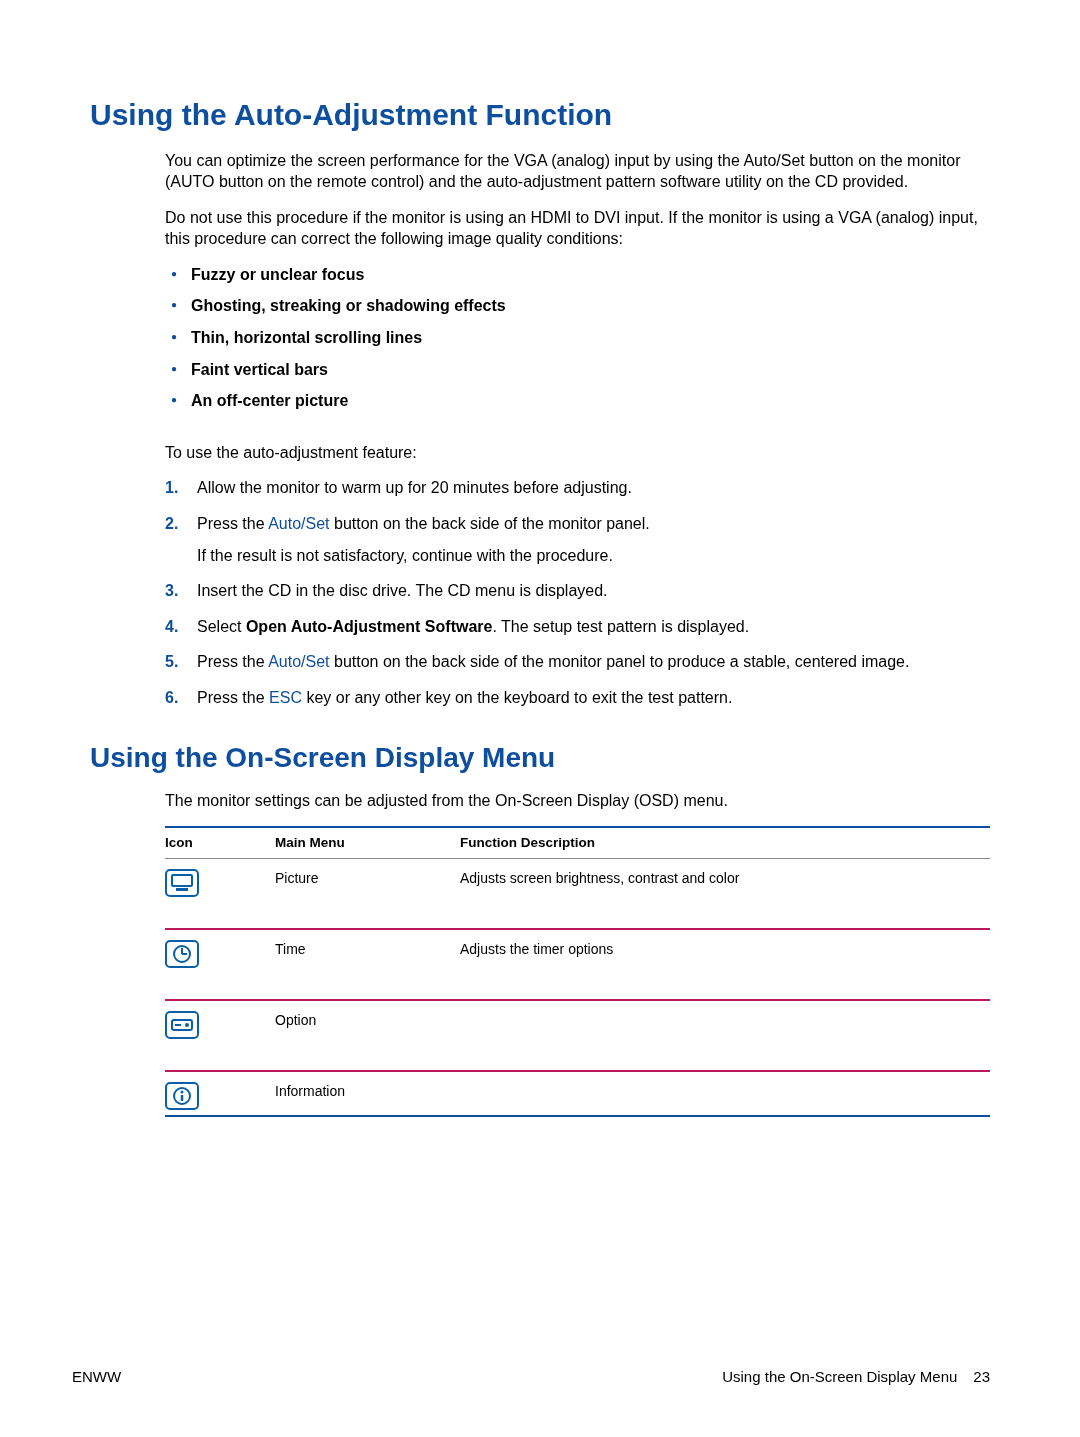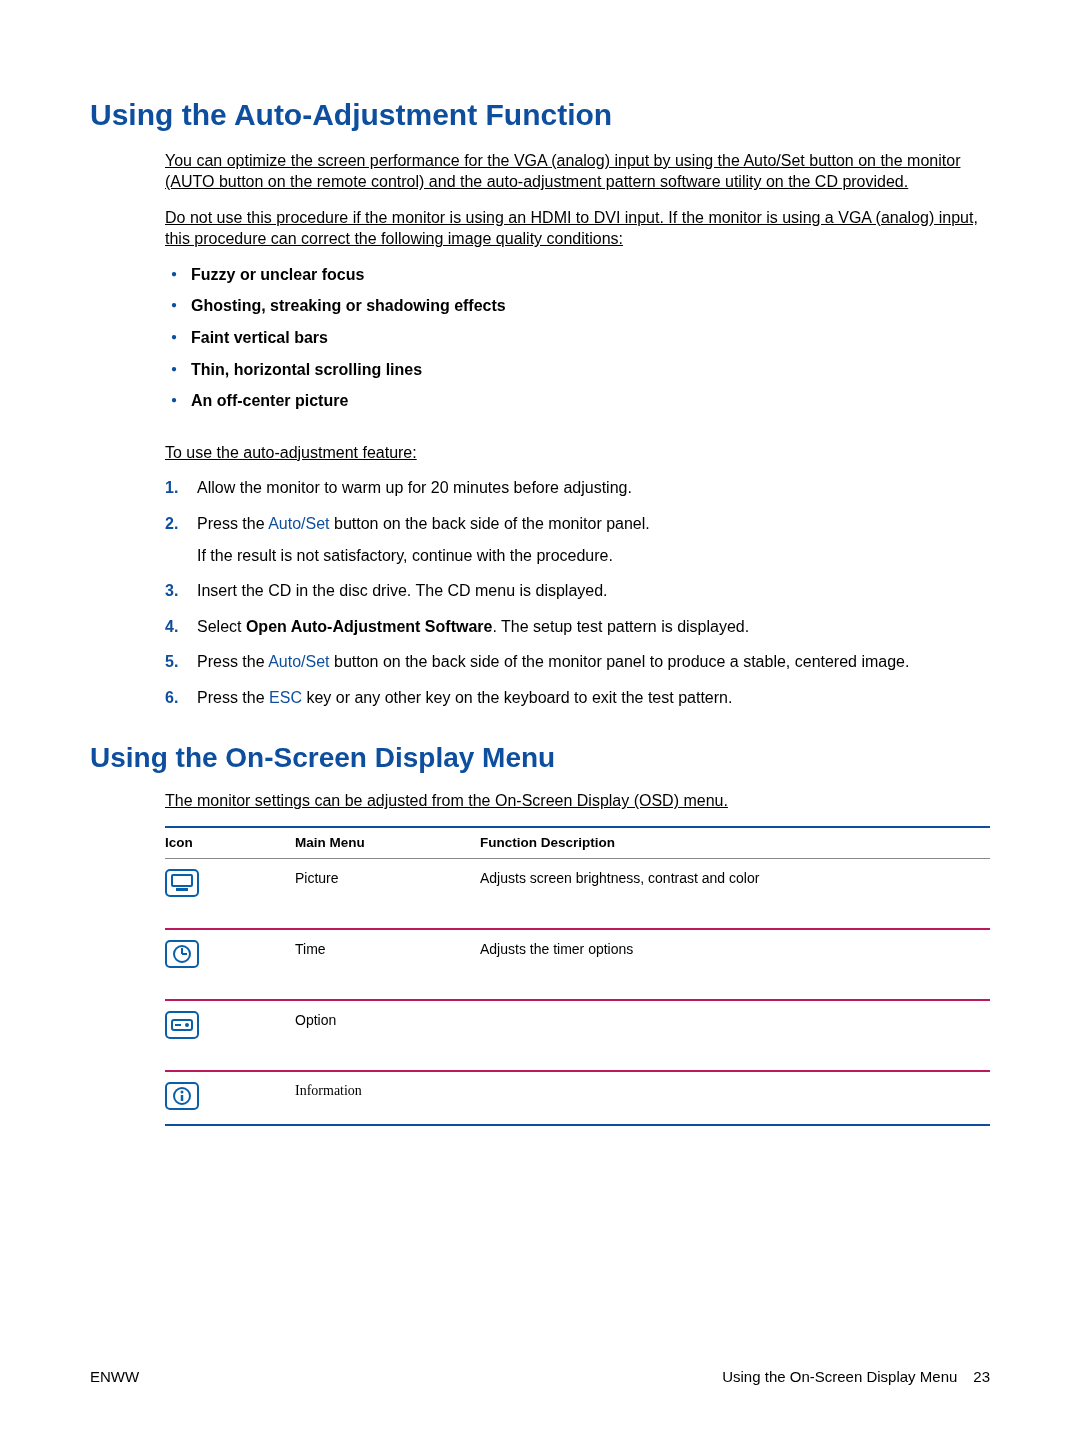--- a/index.html
+++ b/index.html
@@ -22,21 +22,20 @@
     margin: 0 0 14px 0;
   }
   .h1 {
     color: #0d4f9e;
     font-weight: bold;
     font-size: 28px;
     margin: 30px 0 14px 0;
   }
   .body-text {
     margin: 0 0 14px 75px;
-    text-decoration: underline;
   }
   ul.bullets {
     list-style: none;
     padding: 0;
     margin: 0 0 30px 75px;
     font-weight: bold;
   }
   ul.bullets li {
     position: relative;
     padding-left: 26px;
@@ -84,52 +83,52 @@
     font-size: 13.5px;
     padding: 6px 0;
     border-bottom: 1px solid #888;
   }
   .trow {
     display: flex;
     font-size: 14px;
     padding: 10px 0 26px 0;
     border-bottom: 2px solid #be185d;
   }
-  .trow:last-child { border-bottom: none; padding-bottom: 8px; font-family: Liberation Serif, serif; }
-  .col-icon { width: 130px; }
+  .trow:last-child { border-bottom: none; padding-bottom: 0; }
+  .col-icon { width: 110px; }
   .col-menu { width: 185px; }
   .col-desc { flex: 1; }
   .icon-svg {
     width: 34px; height: 28px;
   }
   .footer {
     position: absolute;
-    left: 90px;
+    left: 72px;
     right: 90px;
     bottom: 50px;
     display: flex;
     justify-content: space-between;
     font-size: 15px;
   }
   .footer .right { }
   .page-num { margin-left: 16px; }
 </style>
 </head>
 <body>
 
 <div class="h2">Using the Auto-Adjustment Function</div>
 
 <p class="body-text">You can optimize the screen performance for the VGA (analog) input by using the Auto/Set button on the monitor (AUTO button on the remote control) and the auto-adjustment pattern software utility on the CD provided.</p>
 <p class="body-text">Do not use this procedure if the monitor is using an HDMI to DVI input. If the monitor is using a VGA (analog) input, this procedure can correct the following image quality conditions:</p>
 
 <ul class="bullets">
   <li>Fuzzy or unclear focus</li>
   <li>Ghosting, streaking or shadowing effects</li>
+  <li>Thin, horizontal scrolling lines</li>
   <li>Faint vertical bars</li>
-  <li>Thin, horizontal scrolling lines</li>
   <li>An off-center picture</li>
 </ul>
 
 <p class="body-text">To use the auto-adjustment feature:</p>
 
 <ol class="steps">
   <li>Allow the monitor to warm up for 20 minutes before adjusting.</li>
   <li>
     <span>Press the </span><span class="link-color">Auto/Set</span><span> button on the back side of the monitor panel.</span>
     <div class="sub">If the result is not satisfactory, continue with the procedure.</div>

